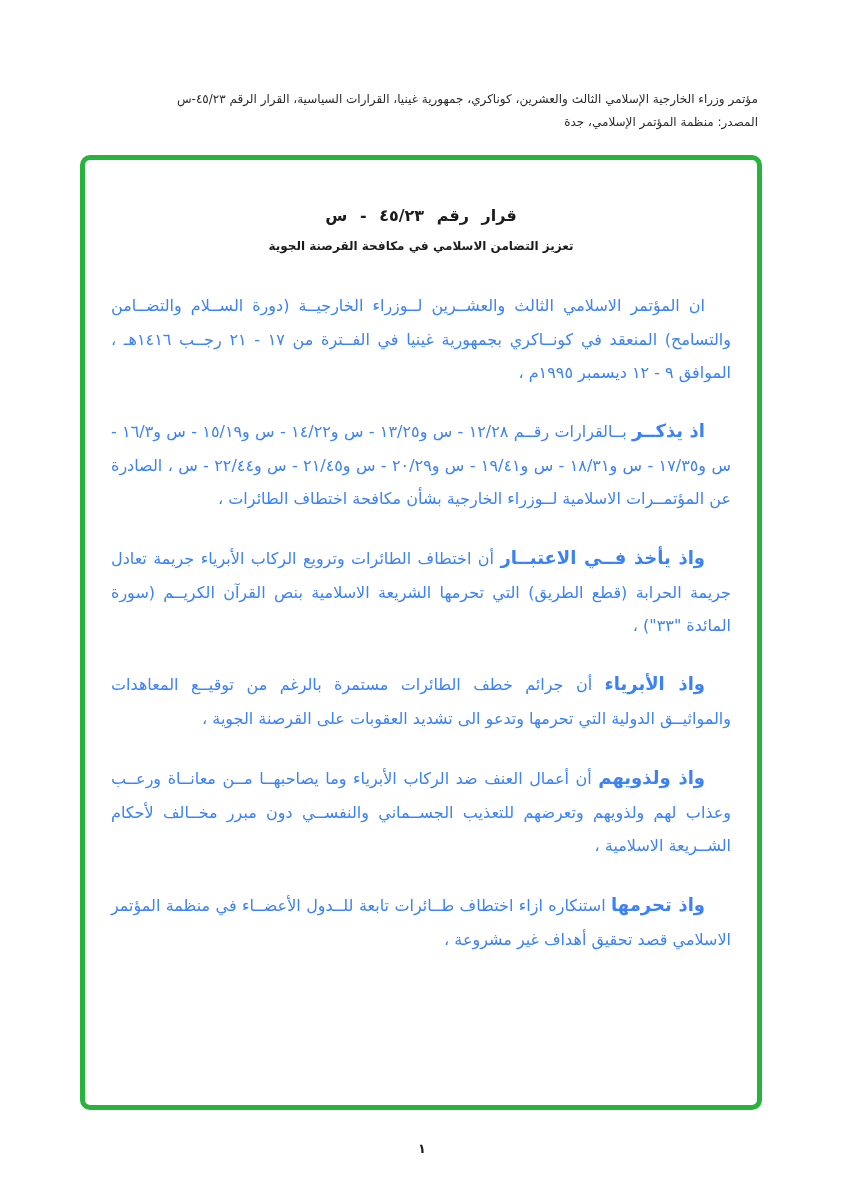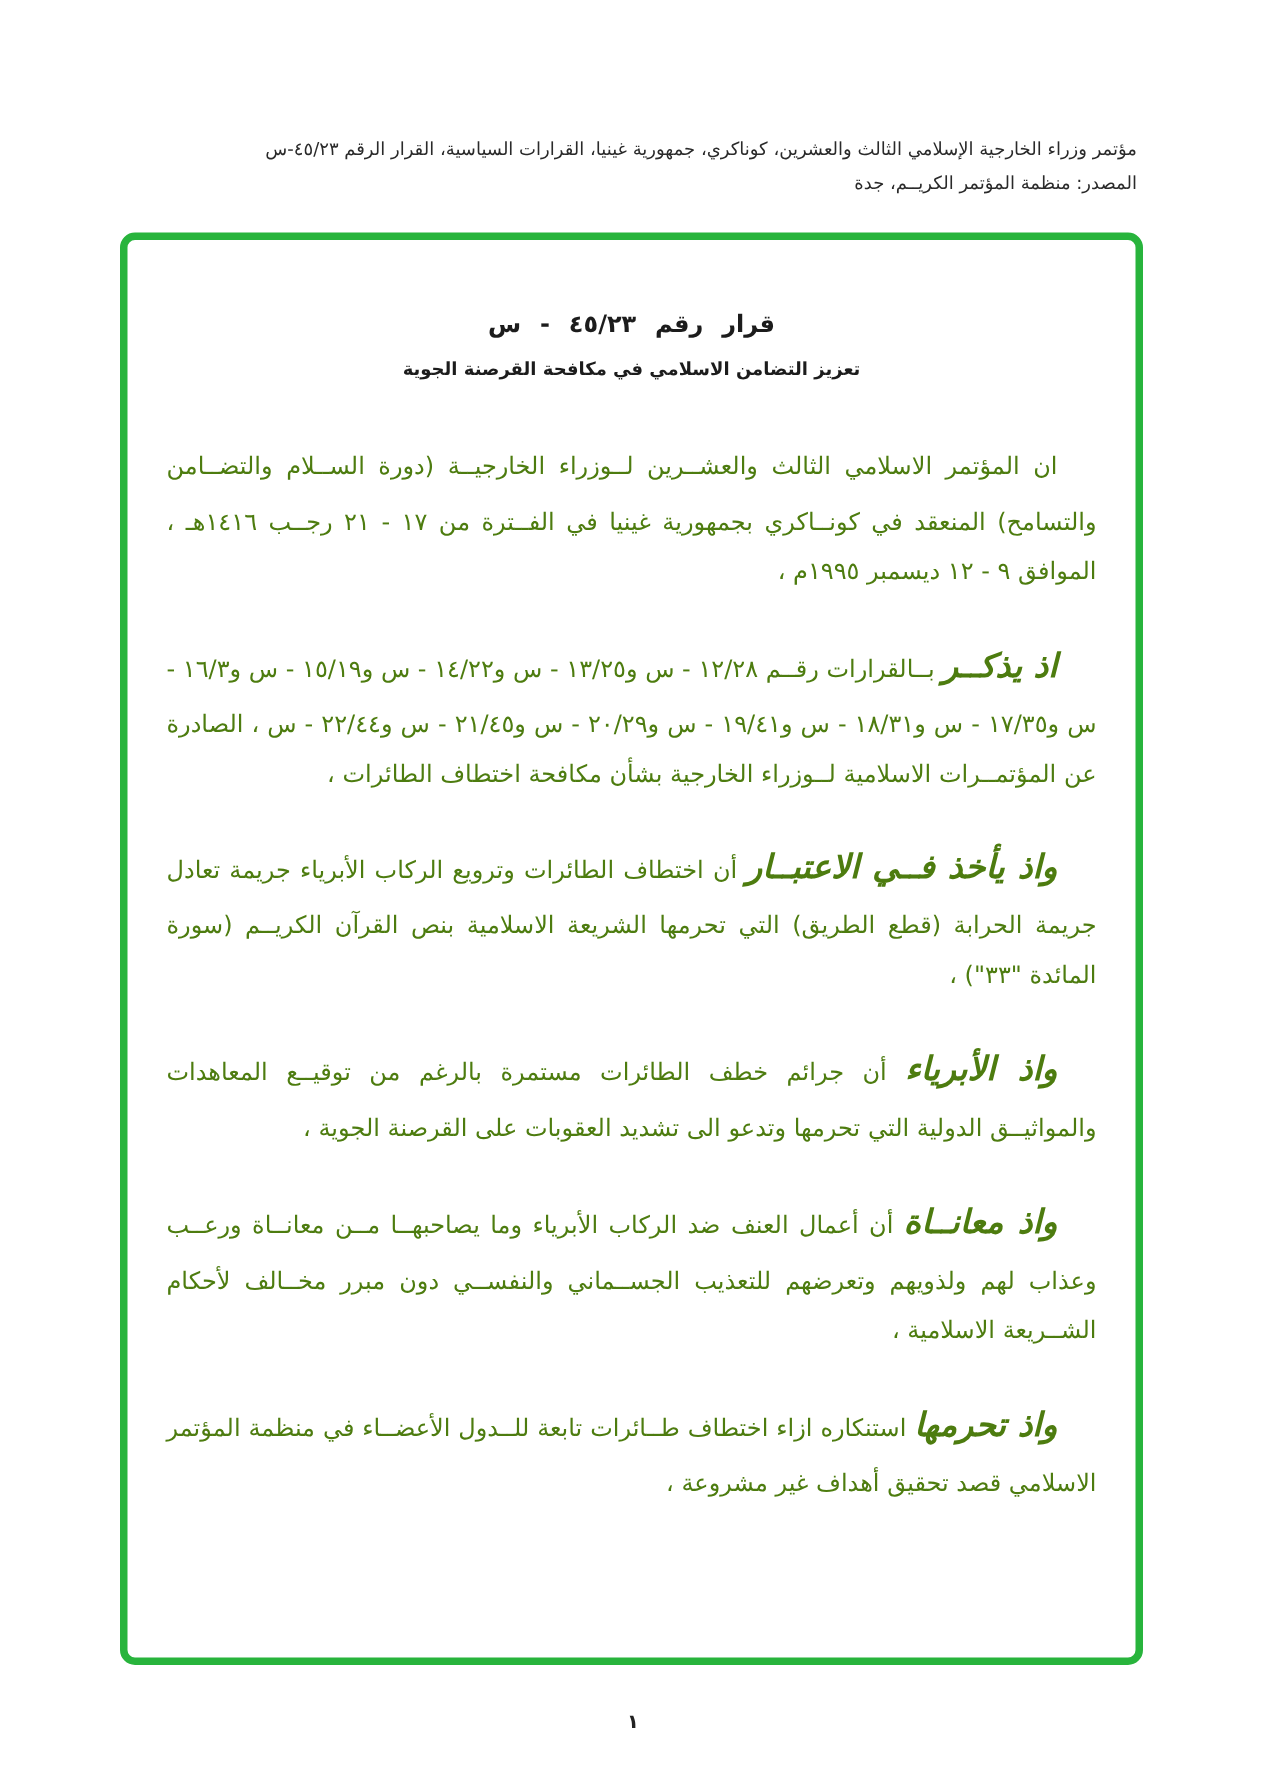--- a/index.html
+++ b/index.html
@@ -54,52 +54,52 @@
   }
   .body-text {
     margin-top: 34px;
     font-size: 16px;
     line-height: 2.05;
   }
   .para {
     margin: 0 0 24px 0;
     text-align: justify;
     text-indent: 26px;
-    color: #4d7c0f;
+    color: #3b82f6;
   }
-  .para .lead { font-weight: bold; font-size: 22px; font-style: italic; }
+  .para .lead { font-weight: bold; font-size: 18px; }
   .page-num {
     position: absolute;
     left: 0; right: 0; bottom: 22px;
     text-align: center;
     font-size: 13px;
     font-weight: bold;
     color: #222;
   }
 </style>
 </head>
 <body>
 
 <div class="doc-header">
   <div>مؤتمر وزراء الخارجية الإسلامي الثالث والعشرين، كوناكري، جمهورية غينيا، القرارات السياسية، القرار الرقم ٤٥/٢٣-س</div>
-  <div>المصدر:  منظمة المؤتمر الكريــم، جدة</div>
+  <div>المصدر:  منظمة المؤتمر الإسلامي، جدة</div>
 </div>
 
 <div class="frame">
   <div class="res-no">قرار رقم  ٤٥/٢٣ - س</div>
   <div class="subject">تعزيز التضامن الاسلامي في مكافحة القرصنة الجوية</div>
 
   <div class="body-text">
     <p class="para"><span class="lead"></span><span>ان المؤتمر الاسلامي الثالث والعشــرين لــوزراء الخارجيــة (دورة الســلام والتضــامن والتسامح) المنعقد في كونــاكري بجمهورية غينيا في الفــترة من ١٧ - ٢١ رجــب ١٤١٦هـ ، الموافق ٩ - ١٢ ديسمبر ١٩٩٥م ،</span></p>
 
     <p class="para"><span class="lead">اذ يذكــر</span><span> بــالقرارات رقــم ١٢/٢٨ - س و١٣/٢٥ - س و١٤/٢٢ - س و١٥/١٩ - س و١٦/٣ - س و١٧/٣٥ - س و١٨/٣١ - س و١٩/٤١ - س و٢٠/٢٩ - س و٢١/٤٥ - س و٢٢/٤٤ - س ، الصادرة عن المؤتمــرات الاسلامية لــوزراء الخارجية بشأن مكافحة اختطاف الطائرات ،</span></p>
 
     <p class="para"><span class="lead">واذ يأخذ فــي الاعتبــار</span><span> أن اختطاف الطائرات وترويع الركاب الأبرياء جريمة تعادل جريمة الحرابة (قطع الطريق) التي تحرمها الشريعة الاسلامية بنص القرآن الكريــم (سورة المائدة "٣٣") ،</span></p>
 
     <p class="para"><span class="lead">واذ الأبرياء</span><span> أن جرائم خطف الطائرات مستمرة بالرغم من توقيــع المعاهدات والمواثيــق الدولية التي تحرمها وتدعو الى تشديد العقوبات على القرصنة الجوية ،</span></p>
 
-    <p class="para"><span class="lead">واذ معانــاة</span><span> أن أعمال العنف ضد الركاب الأبرياء وما يصاحبهــا مــن معانــاة ورعــب وعذاب لهم ولذويهم وتعرضهم للتعذيب الجســماني والنفســي دون مبرر مخــالف لأحكام الشــريعة الاسلامية ،</span></p>
+    <p class="para"><span class="lead">واذ ولذويهم</span><span> أن أعمال العنف ضد الركاب الأبرياء وما يصاحبهــا مــن معانــاة ورعــب وعذاب لهم ولذويهم وتعرضهم للتعذيب الجســماني والنفســي دون مبرر مخــالف لأحكام الشــريعة الاسلامية ،</span></p>
 
     <p class="para"><span class="lead">واذ تحرمها</span><span> استنكاره ازاء اختطاف طــائرات تابعة للــدول الأعضــاء في منظمة المؤتمر الاسلامي قصد تحقيق أهداف غير مشروعة ،</span></p>
   </div>
 </div>
 
 <div class="page-num">١</div>
 
 </body></html>

